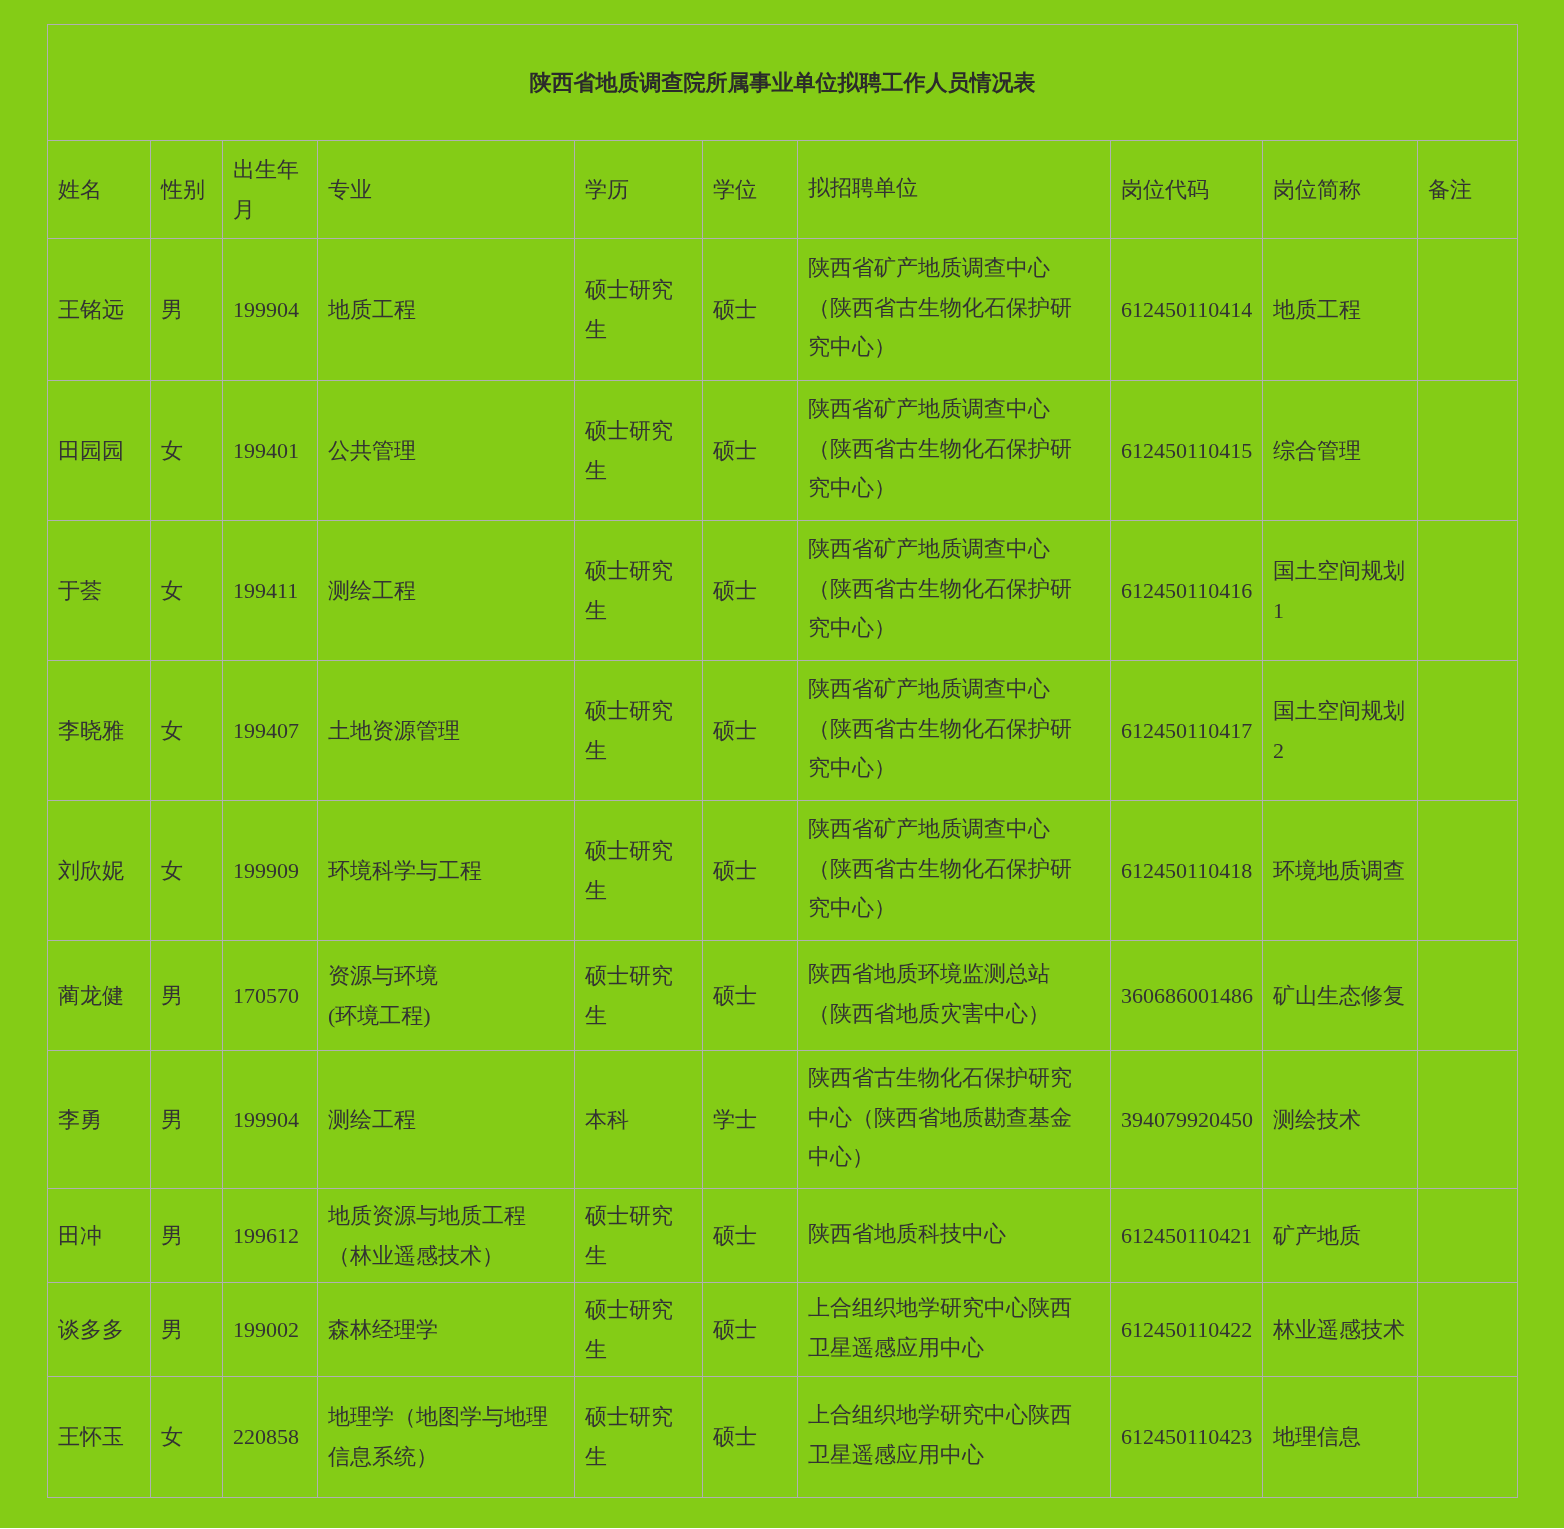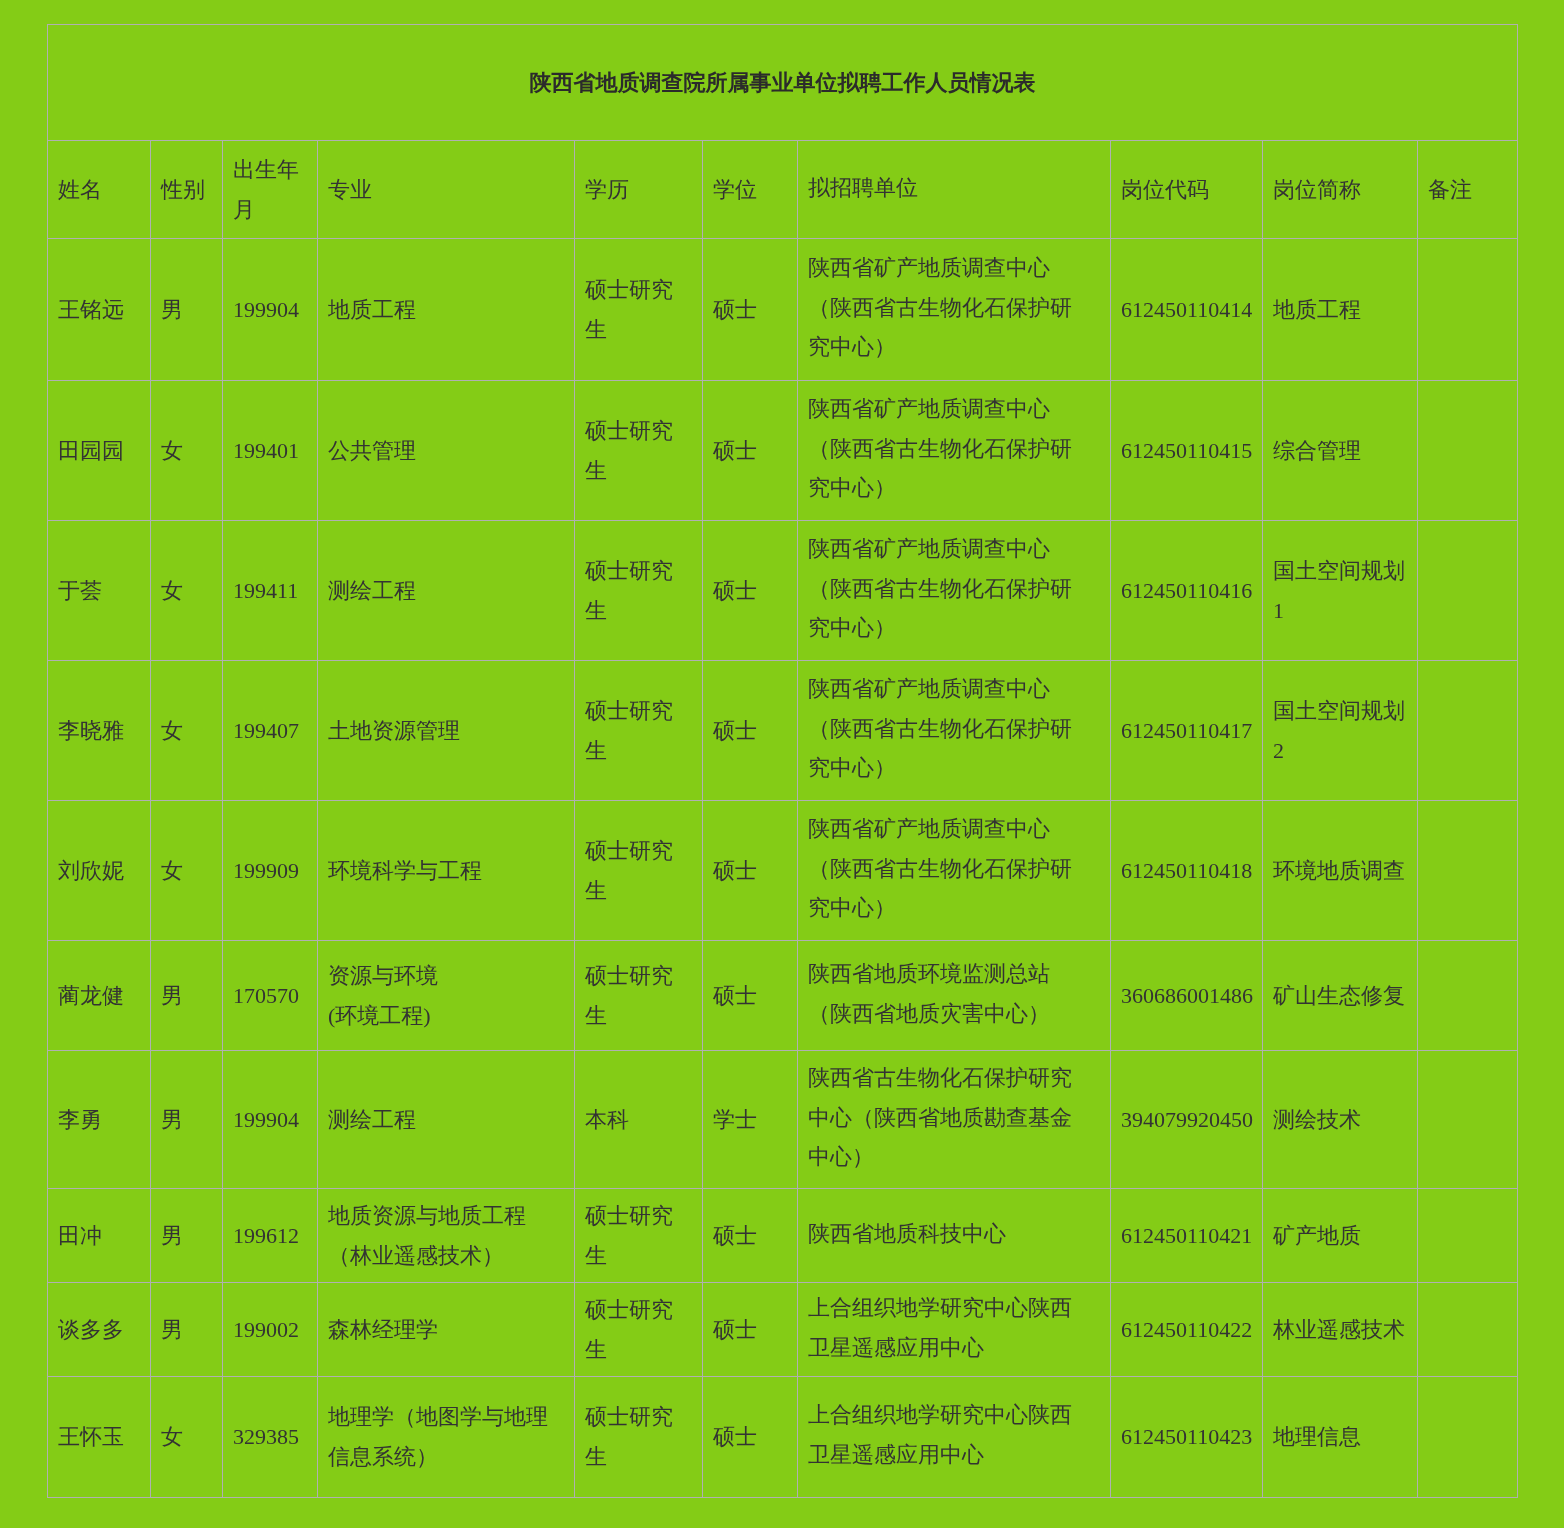--- a/index.html
+++ b/index.html
@@ -400,21 +400,21 @@
           </td>
         </tr>
         <tr class="r9">
           <td class="col-name">
             <div class="cellv">王怀玉</div>
           </td>
           <td class="col-gender">
             <div class="cellv">女</div>
           </td>
           <td class="col-birth">
-            <div class="cellv">329385</div>
+            <div class="cellv">220858</div>
           </td>
           <td class="col-major">
             <div class="cellv">地理学（地图学与地理信息系统）</div>
           </td>
           <td class="col-education">
             <div class="cellv">硕士研究生</div>
           </td>
           <td class="col-degree">
             <div class="cellv">硕士</div>
           </td>

